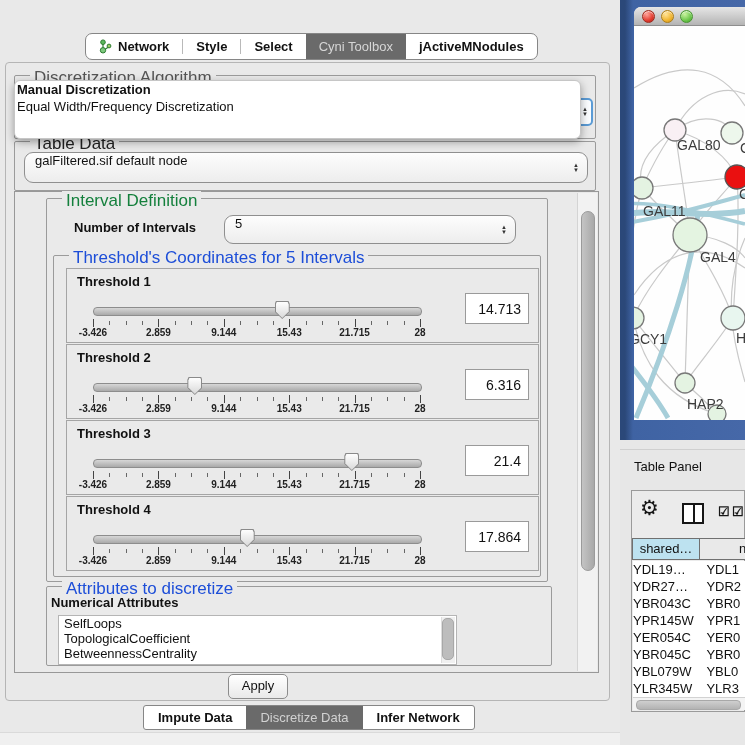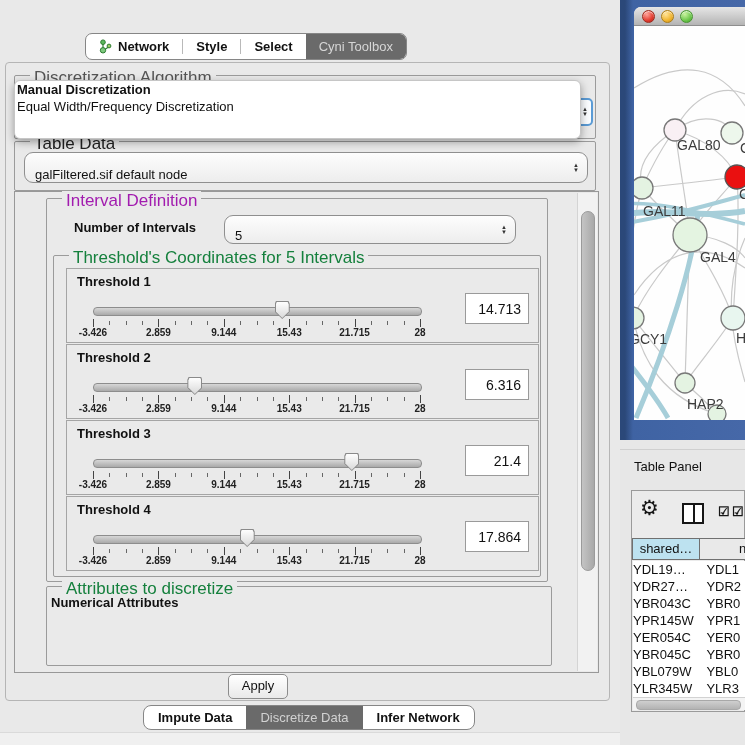--- a/index.html
+++ b/index.html
@@ -17,33 +17,33 @@
        background:#fff;border:1px solid #868686;border-radius:7px;overflow:hidden}
   .tab{display:flex;align-items:center;padding:0 13px;font-weight:bold;color:#111;white-space:nowrap}
   .tab.sel{background:#6a6a6a;color:#d6d6d6;font-weight:normal}
   .tab .nicon{margin-right:6px;display:inline-flex}
   .tabsep{width:1px;background:#b9b9b9;margin:5px 0}
   
   .outer{position:absolute;left:5px;top:62px;width:603px;height:637px;background:#e9e9e9;
        border:1px solid #b5b5b5;border-radius:4px}
   .group{position:absolute;border:1px solid #9b9b9b;border-radius:2px}
   .legend{position:absolute;top:-8px;left:15px;background:#e9e9e9;padding:0 4px;font-size:17px;color:#222;white-space:nowrap}
-  .legend.green{color:#a21caf}
-  .legend.blue{color:#15803d}
+  .legend.green{color:#15803d}
+  .legend.blue{color:#1d4ed8}
   
   .ring{position:absolute;border:2px solid #5b9bd5;border-radius:5px;background:#fbfdff}
   
   .popup{position:absolute;left:8px;top:17px;width:565px;height:57px;background:#fff;
        border:1px solid #c6c6c6;border-radius:6px;box-shadow:0 3px 9px rgba(0,0,0,.35);z-index:9}
   .pp-placeholder{height:20px;line-height:20px;text-align:center;color:#a4a4a4;font-size:13px}
   .pp-item{height:17px;line-height:17px;padding-left:2px;font-size:13px;color:#111;white-space:nowrap}
   .pp-item.sel{font-weight:bold}
   
   .combo{position:absolute;background:linear-gradient(#fdfdfd,#ededed);border:1px solid #8f8f8f;
-       border-radius:9px;display:flex;align-items:flex-end}
+       border-radius:9px;display:flex;align-items:flex-start}
   .combo .cval{padding-left:10px;white-space:nowrap;overflow:hidden}
   .spin{position:absolute;right:8px;top:50%;transform:translateY(-50%);display:flex;flex-direction:column;
        align-items:center;font-size:6px;line-height:5px;color:#333}
   
   .spane{position:absolute;left:8px;top:128px;width:583px;height:480px;background:#eaeaea;border:1px solid #989898}
   .vsb-track{position:absolute;right:1px;top:1px;width:19px;bottom:1px;background:#f2f2f2;border-left:1px solid #d4d4d4}
   .vsb-thumb{position:absolute;left:3px;width:12px;background:linear-gradient(90deg,#c4c4c4,#a8a8a8);
        border:1px solid #9a9a9a;border-radius:7px}
   
   .tpanel{position:absolute;left:12px;width:471px;height:73px;background:#eaeaea;border:1px solid #a5a5a5}
@@ -65,21 +65,21 @@
   
   .attr-sub{position:absolute;left:4px;top:8px;font-weight:bold;font-size:13px}
   .alist{position:absolute;left:11px;top:28px;width:397px;height:48px;background:#fff;border:1px solid #b5b5b5;overflow:hidden}
   .alist .aitem{padding-left:5px;height:15px;line-height:15px;font-size:13px;white-space:nowrap}
   .alist-sbt{position:absolute;right:1px;top:1px;width:13px;bottom:1px;background:#f0f0f0;border-left:1px solid #ddd}
   .alist-sb{position:absolute;right:2px;top:2px;width:10px;height:40px;background:#bdbdbd;border:1px solid #a8a8a8;border-radius:5px}
   
   .apply{position:absolute;left:222px;top:611px;width:58px;height:23px;border:1px solid #8c8c8c;border-radius:5px;
        background:linear-gradient(#fff,#e9e9e9);font-size:13px;text-align:center;line-height:22px}
   .btabbar{position:absolute;left:143px;top:705px;height:23px;display:flex;background:#fff;
-       border:1px solid #868686;border-radius:8px;overflow:hidden}
+       border:1px solid #868686;border-radius:3px;overflow:hidden}
   .btab{display:flex;align-items:center;padding:0 14px;font-weight:bold;white-space:nowrap}
   .btab.sel{background:#6a6a6a;color:#d2d2d2;font-weight:normal}
   .cp-strip{position:absolute;left:0;top:732px;width:620px;height:13px;background:#f0f0f0;border-top:1px solid #dadada}
   
   .netframe{position:absolute;left:620px;top:0;width:125px;height:440px;
        background:linear-gradient(90deg,#2b4879 0,#2b4879 5px,#3f63a3 13px,#4668a8 100%)}
   .macwin{position:absolute;left:14px;top:7px;width:111px;height:413px;background:#fefefe;border-top-left-radius:7px}
   .mactb{position:absolute;left:0;top:0;width:111px;height:19px;border-top-left-radius:7px;
        background:linear-gradient(#e6e6e6,#b4b4b4);border-bottom:1px solid #8e8e8e;display:flex;align-items:center;padding-left:8px;box-sizing:border-box}
   .light{width:13px;height:13px;border-radius:50%;margin-right:6px;box-shadow:inset 0 1px 1px rgba(255,255,255,.7)}
@@ -129,20 +129,23 @@
       <div class="tab">
         <span>Style</span>
       </div>
       <div class="tabsep"></div>
       <div class="tab">
         <span>Select</span>
       </div>
       <div class="tab sel">
         <span>Cyni Toolbox</span>
       </div>
+      <div class="tab">
+        <span>jActiveMNodules</span>
+      </div>
     </div>
 
   <div class="outer">
 
     <div class="group" style="left:8px;top:12px;width:580px;height:62px;">
       <span class="legend" style="color:#555">Discretization Algorithm</span>
       <span class="ring" style="right:2px;top:22px;width:13px;height:24px;">
         <span class="spin" style="right:3px;">▲<br>▼</span>
       </span>
     </div>
@@ -340,20 +343,29 @@
                 </div>
                 <div class="vbox">17.864</div>
               </div>
             </div>
         </div>
       </div>
 
       <div class="group" style="left:31px;top:394px;width:504px;height:78px;background:#eaeaea;">
         <span class="legend blue" style="background:#eaeaea">Attributes to discretize</span>
         <div class="attr-sub">Numerical Attributes</div>
+        <div class="alist">
+          <div id="attr-items">
+              <div class="aitem">SelfLoops</div>
+              <div class="aitem">TopologicalCoefficient</div>
+              <div class="aitem">BetweennessCentrality</div>
+            </div>
+          <span class="alist-sbt"></span>
+          <span class="alist-sb"></span>
+        </div>
       </div>
 
       <div class="vsb-track">
         <div class="vsb-thumb" style="top:18px;height:358px;"></div>
       </div>
     </div>
 
     <div class="apply">Apply</div>
   </div>
 

